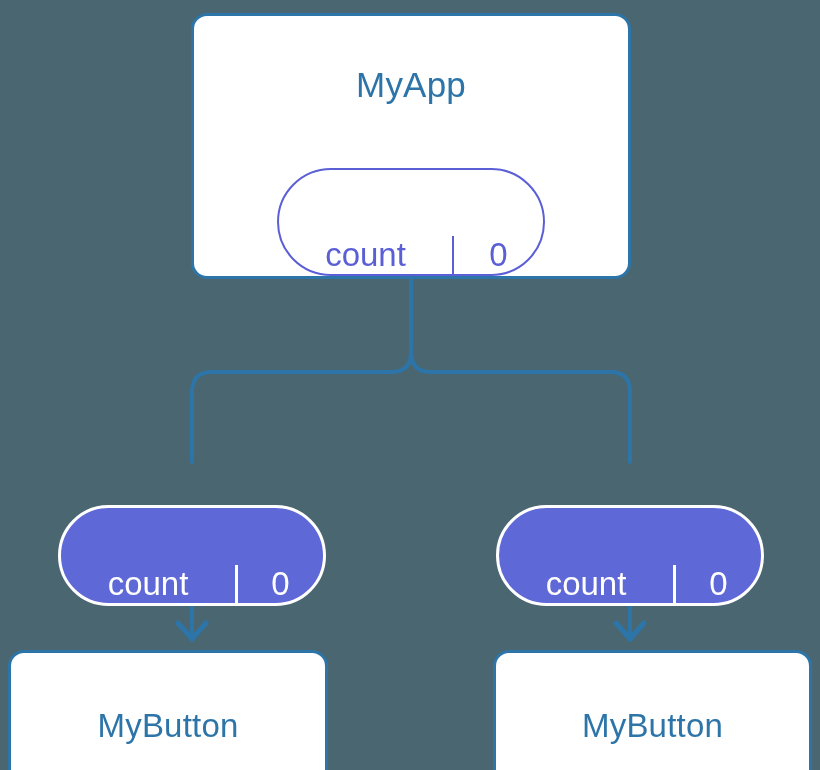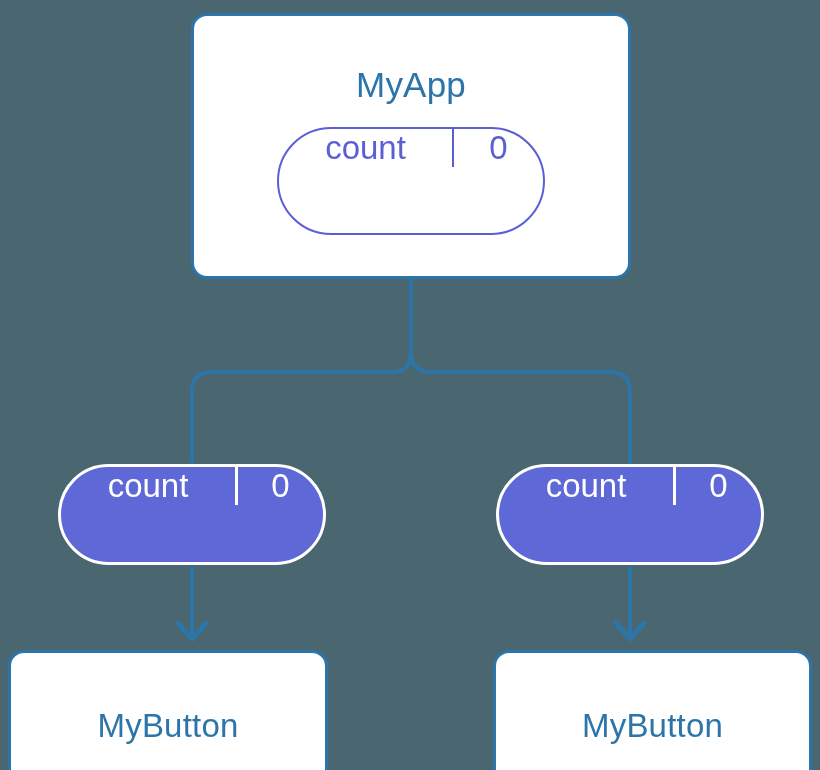--- a/index.html
+++ b/index.html
@@ -64,24 +64,25 @@
     justify-content: center;
   }
   #button-box-left  { left: 8px;   width: 320px; }
   #button-box-right { left: 493px; width: 319px; }
   .button-box .component-title { font-size: 33px; }
 
   
   .state-pill {
     position: absolute;
     display: flex;
-    align-items: flex-start;
+    align-items: flex-end;
     border-radius: 999px;
     box-sizing: border-box;
     overflow: hidden;
+    margin-top: 41px;
   }
   .pill-key, .pill-value {
     display: flex;
     align-items: center;
     justify-content: center;
     font-size: 33px;
     font-weight: 400;
     box-sizing: border-box;
   }
 

